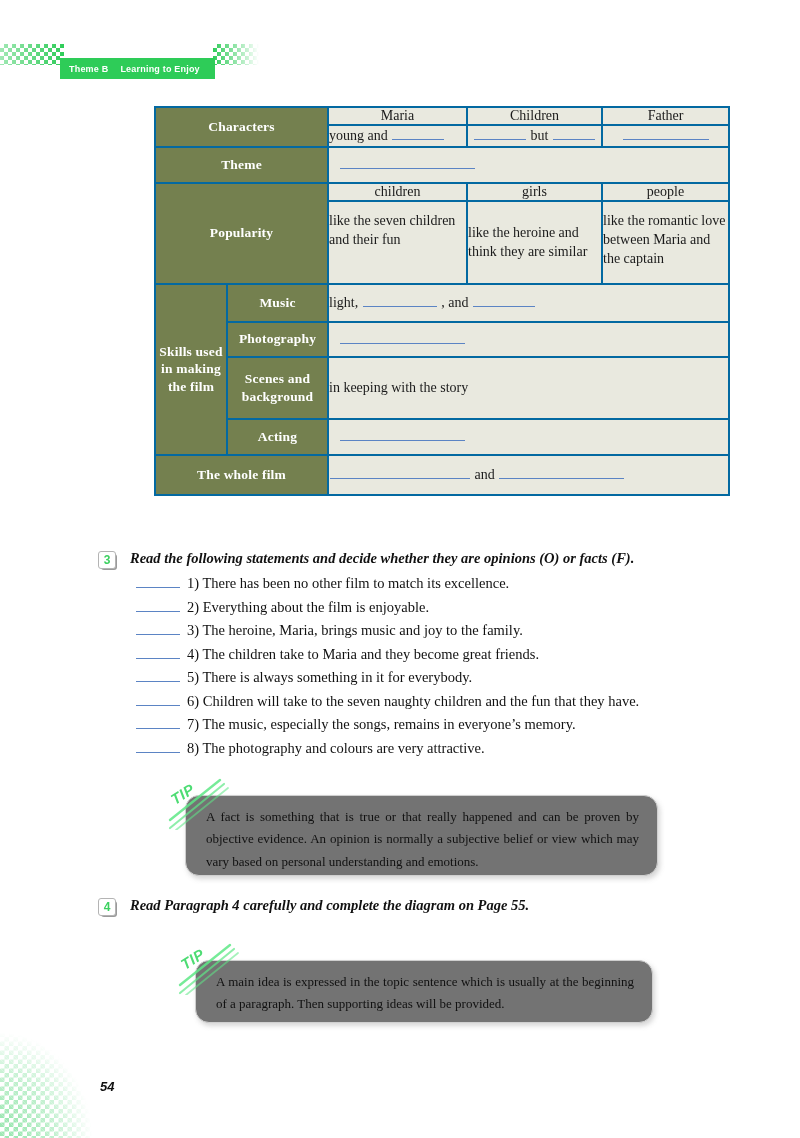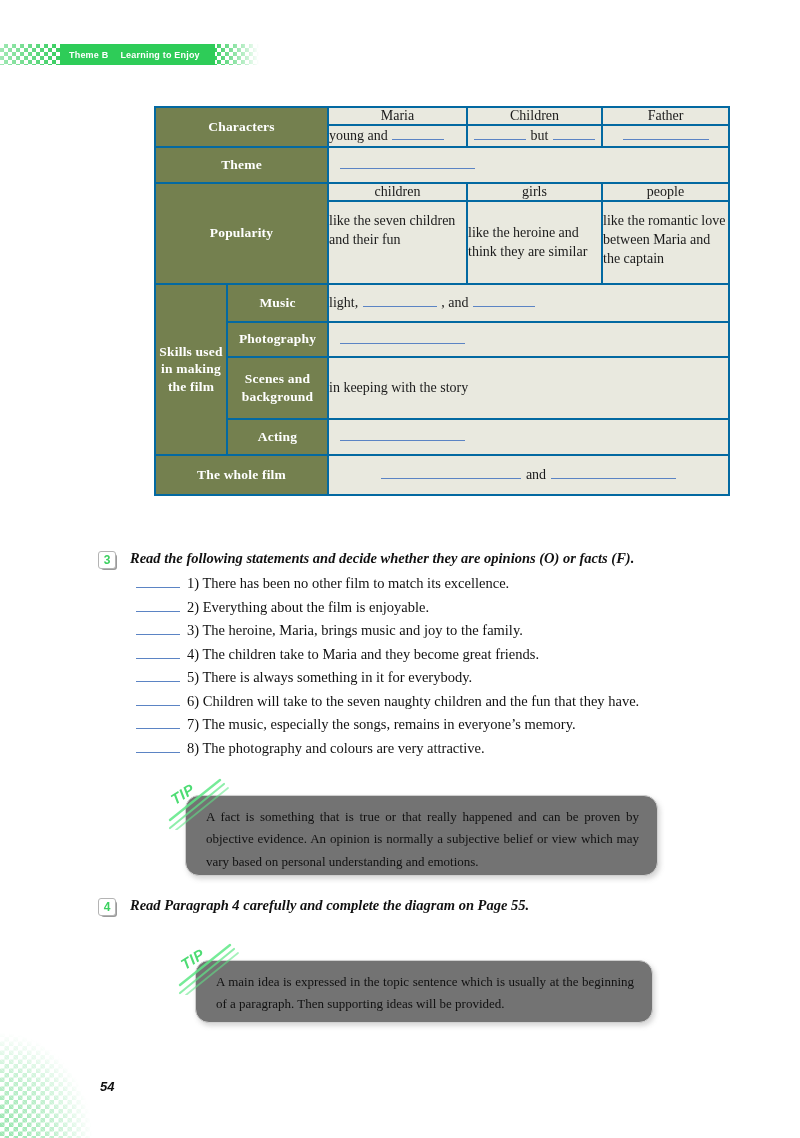--- a/index.html
+++ b/index.html
@@ -33,21 +33,21 @@
       linear-gradient(45deg, #2ecc58 25%, transparent 25%, transparent 75%, #2ecc58 75%),
       linear-gradient(45deg, #2ecc58 25%, transparent 25%, transparent 75%, #2ecc58 75%);
     background-size: 8px 8px;
     background-position: 0 0, 4px 4px;
     -webkit-mask-image: linear-gradient(to right, rgba(0,0,0,0.45), rgba(0,0,0,1));
     mask-image: linear-gradient(to right, rgba(0,0,0,0.45), rgba(0,0,0,1));
   }
   .banner-bar {
     position: absolute;
     left: 60px;
-    top: 0;
+    top: 14px;
     width: 155px;
     height: 21px;
     background: #2ecc58;
     display: flex;
     align-items: center;
     white-space: nowrap;
   }
   .banner-bar .b-theme {
     font-family: "Liberation Sans", sans-serif;
     font-weight: bold;
@@ -350,21 +350,21 @@
 
     <tr>
       <td class="hd" style="height:34px">Acting</td>
       <td class="cell" colspan="3" style="padding-left:10px">
         <span class="blank" style="width:125px"></span>
       </td>
     </tr>
 
     <tr>
       <td class="hd" colspan="2" style="height:38px">The whole film</td>
-      <td class="cell" colspan="3" style="text-align:center">
+      <td class="cell" colspan="3" style="">
         <span class="blank" style="width:140px"></span>
         <span>and</span>
         <span class="blank" style="width:125px"></span>
       </td>
     </tr>
   </tbody>
 </table>
 
 <div class="ex-block" style="top:549px">
   <div class="ex-head">

